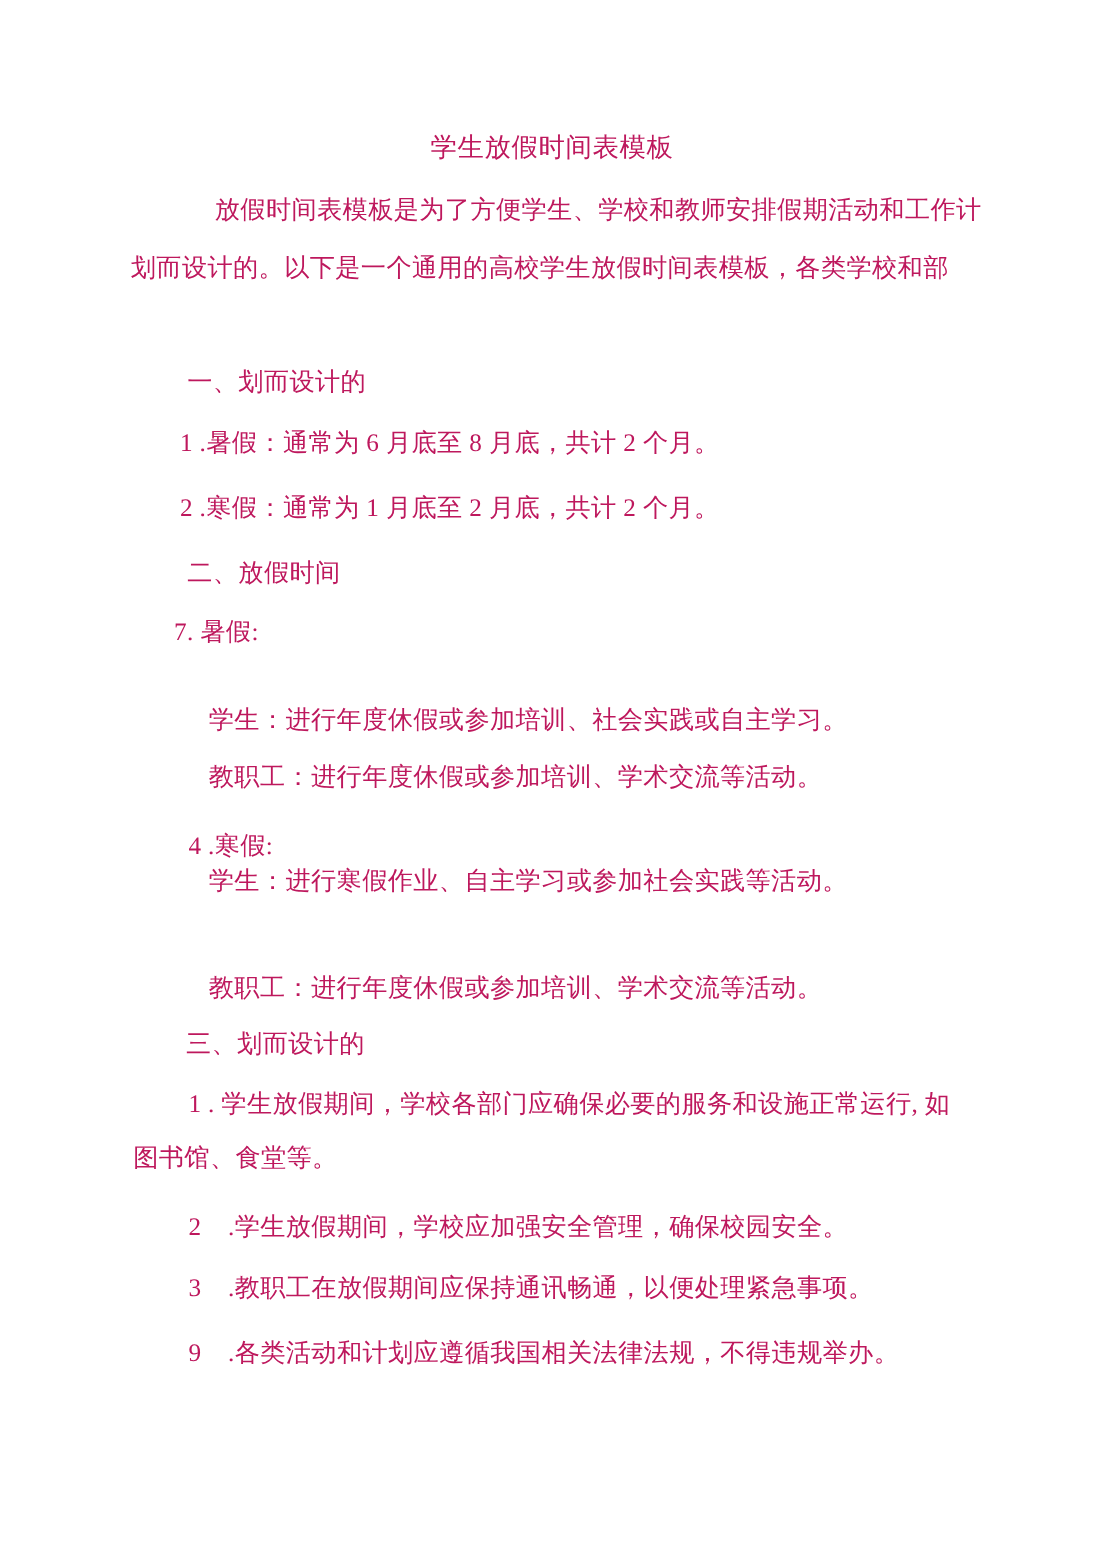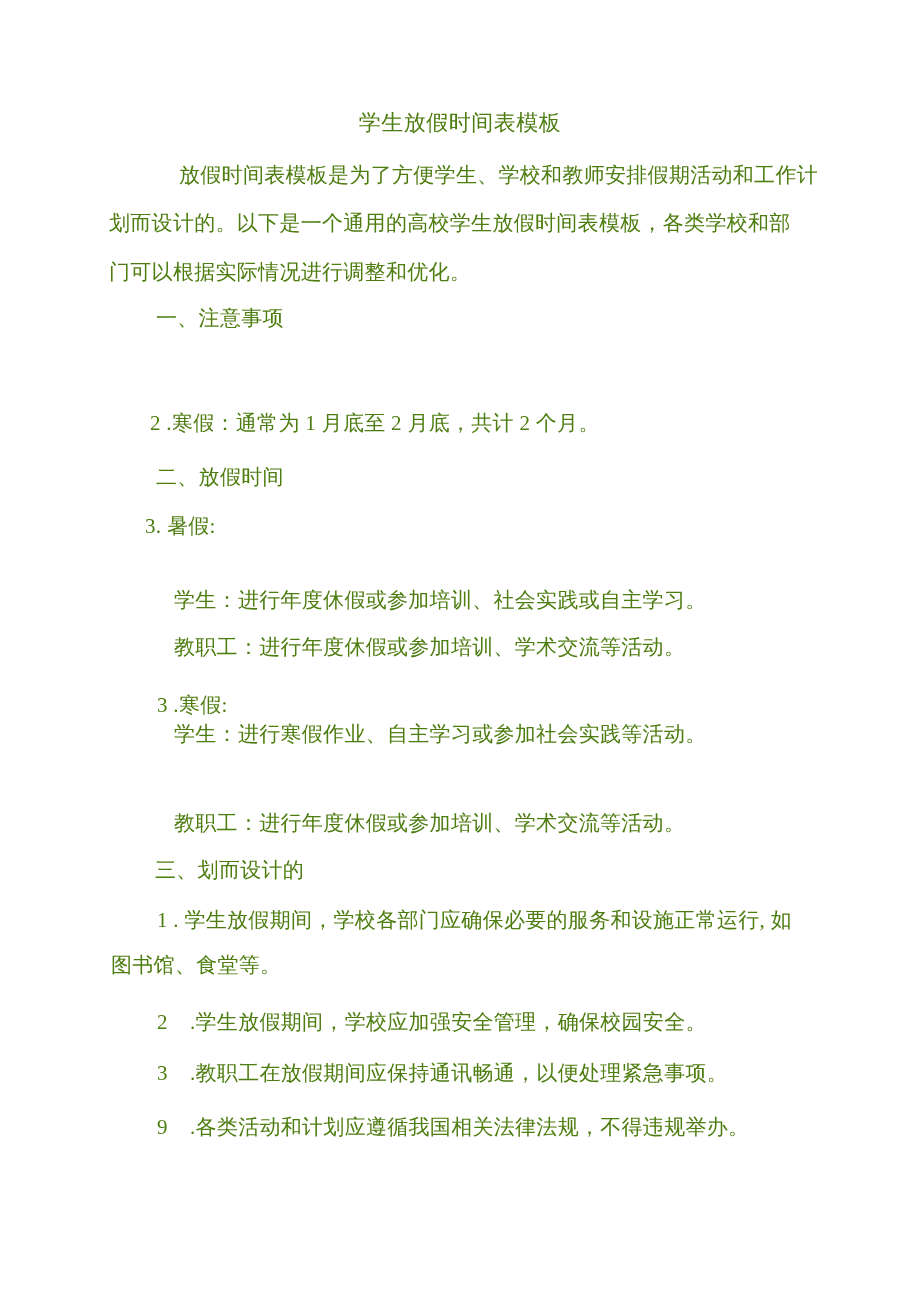--- a/index.html
+++ b/index.html
@@ -7,21 +7,21 @@
     padding: 0;
     background: #ffffff;
   }
   .page {
     position: relative;
     width: 920px;
     height: 1301px;
     background: #ffffff;
     overflow: hidden;
     font-family: "Liberation Serif", "DejaVu Serif", serif;
-    color: #4d7c0f;
+    color: #be185d;
   }
   .line {
     position: absolute;
     font-size: 21px;
     line-height: 30px;
     white-space: pre;
     letter-spacing: 0.3px;
   }
   .title-line {
     position: absolute;
@@ -36,30 +36,30 @@
 </style>
 </head>
 <body>
 
 <div class="page">
 
   <div class="title-line" style="top:108px">学生放假时间表模板</div>
 
   <div class="line" style="top:208px; left:109px">划而设计的。以下是一个通用的高校学生放假时间表模板，各类学校和部</div>
   <div class="line" style="top:160px; left:179px">放假时间表模板是为了方便学生、学校和教师安排假期活动和工作计</div>
-  <div class="line" style="top:257px; left:109px">门可以根据实际情况进行调整和优化。</div>
 
-  <div class="line" style="top:303px; left:156px">一、注意事项</div>
+  <div class="line" style="top:303px; left:156px">一、划而设计的</div>
+  <div class="line" style="top:354px; left:150px">1 .暑假：通常为 6 月底至 8 月底，共计 2 个月。</div>
   <div class="line" style="top:408px; left:150px">2 .寒假：通常为 1 月底至 2 月底，共计 2 个月。</div>
 
   <div class="line" style="top:462px; left:156px">二、放假时间</div>
-  <div class="line" style="top:511px; left:145px">3. 暑假:</div>
+  <div class="line" style="top:511px; left:145px">7. 暑假:</div>
   <div class="line" style="top:585px; left:174px">学生：进行年度休假或参加培训、社会实践或自主学习。</div>
   <div class="line" style="top:632px; left:174px">教职工：进行年度休假或参加培训、学术交流等活动。</div>
-  <div class="line" style="top:690px; left:157px">3 .寒假:</div>
+  <div class="line" style="top:690px; left:157px">4 .寒假:</div>
   <div class="line" style="top:719px; left:174px">学生：进行寒假作业、自主学习或参加社会实践等活动。</div>
   <div class="line" style="top:808px; left:174px">教职工：进行年度休假或参加培训、学术交流等活动。</div>
 
   <div class="line" style="top:855px; left:155px">三、划而设计的</div>
   <div class="line" style="top:905px; left:157px">1 . 学生放假期间，学校各部门应确保必要的服务和设施正常运行, 如</div>
   <div class="line" style="top:950px; left:111px">图书馆、食堂等。</div>
   <div class="line" style="top:1007px; left:157px">2    .学生放假期间，学校应加强安全管理，确保校园安全。</div>
   <div class="line" style="top:1058px; left:157px">3    .教职工在放假期间应保持通讯畅通，以便处理紧急事项。</div>
   <div class="line" style="top:1112px; left:157px">9    .各类活动和计划应遵循我国相关法律法规，不得违规举办。</div>
 

